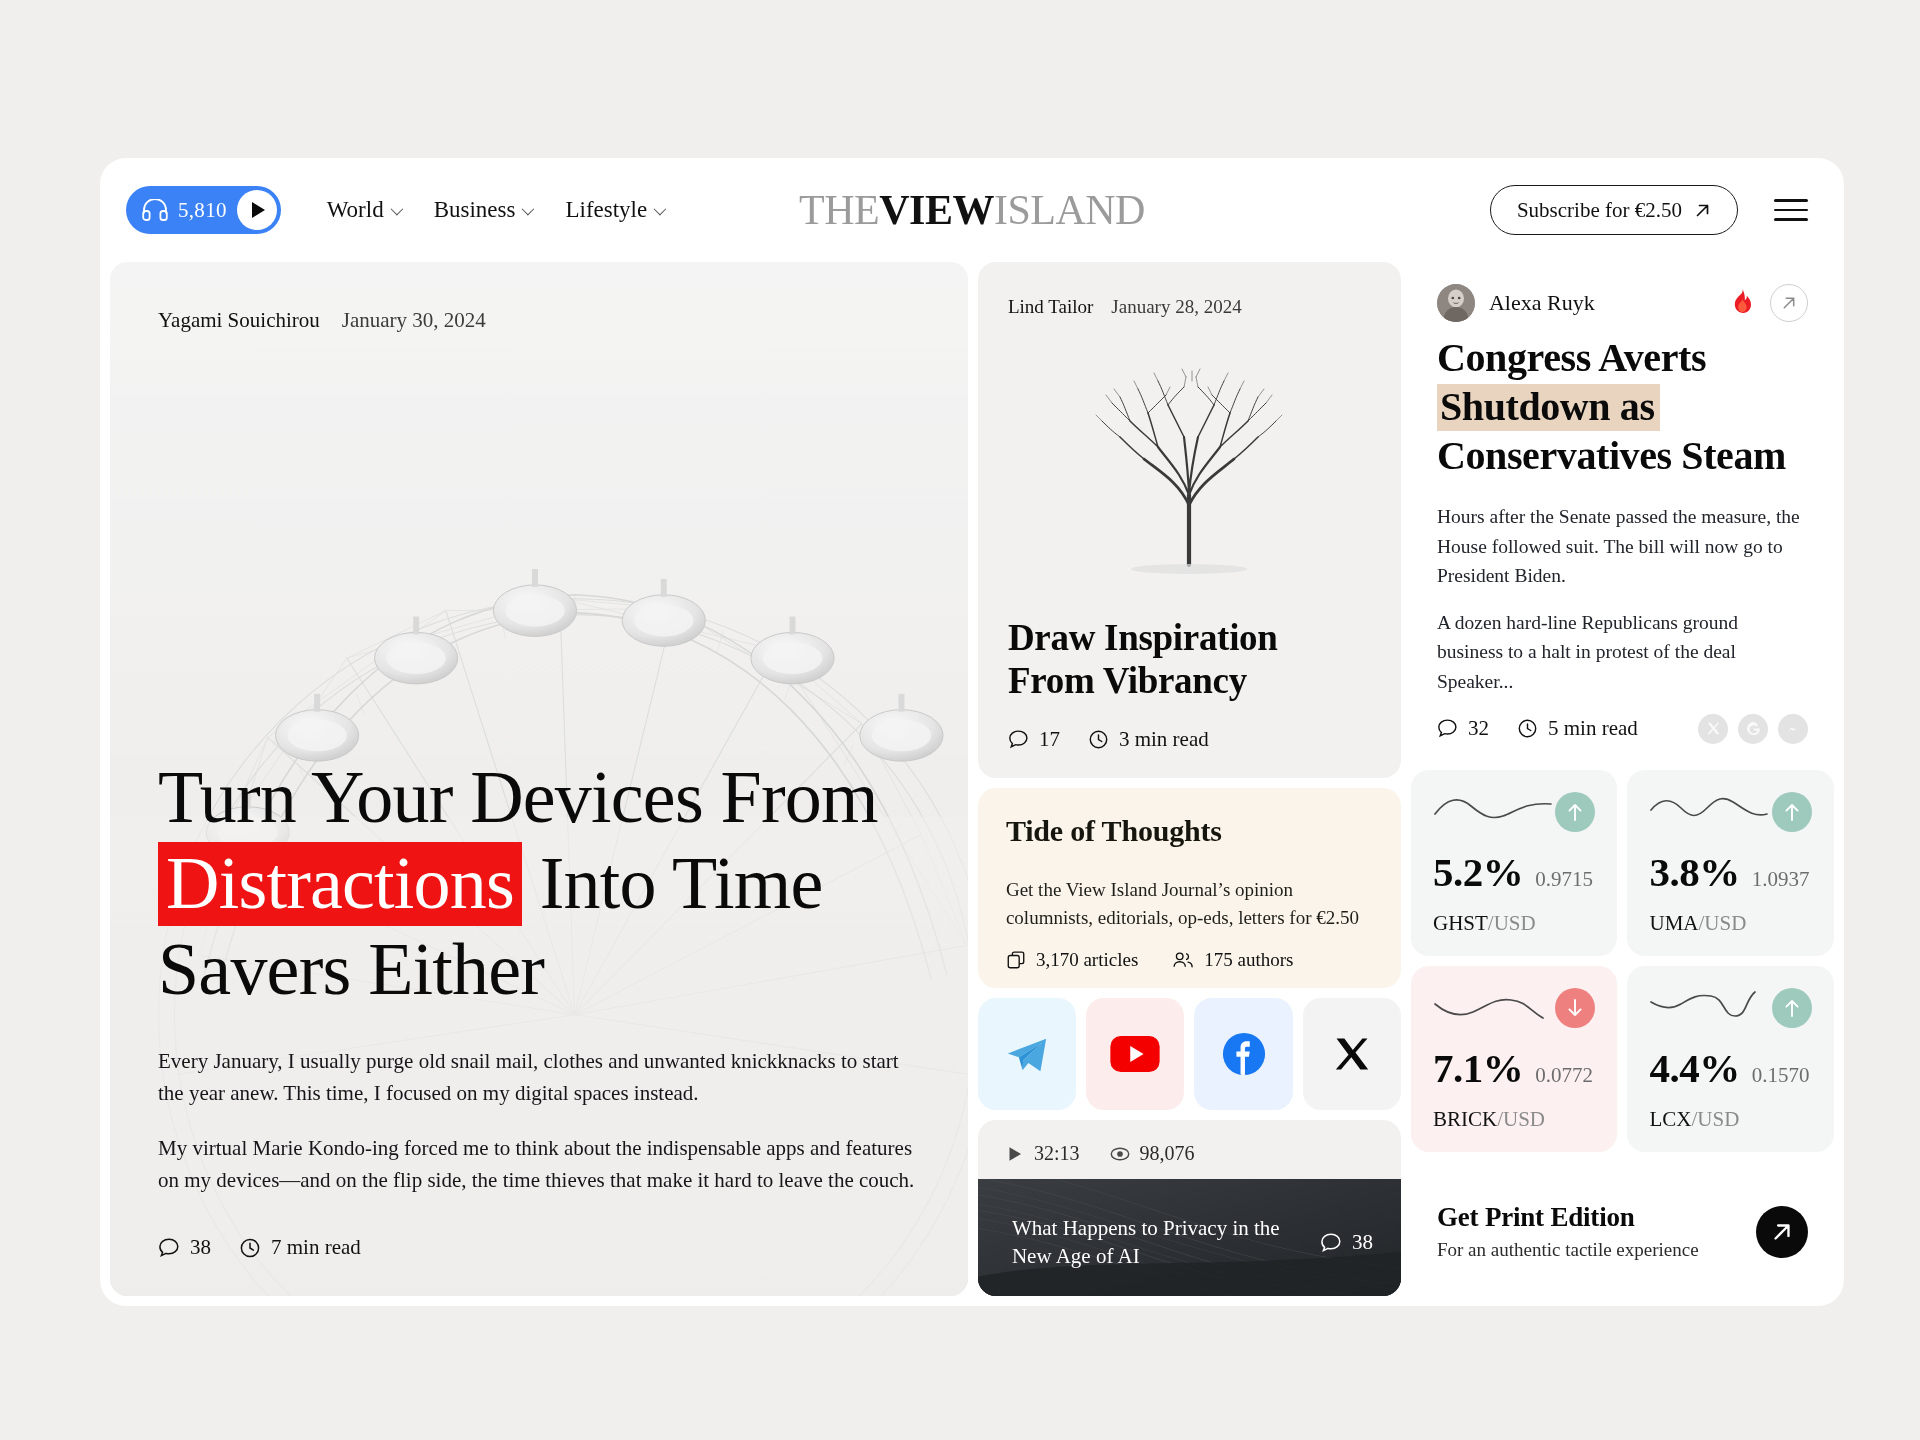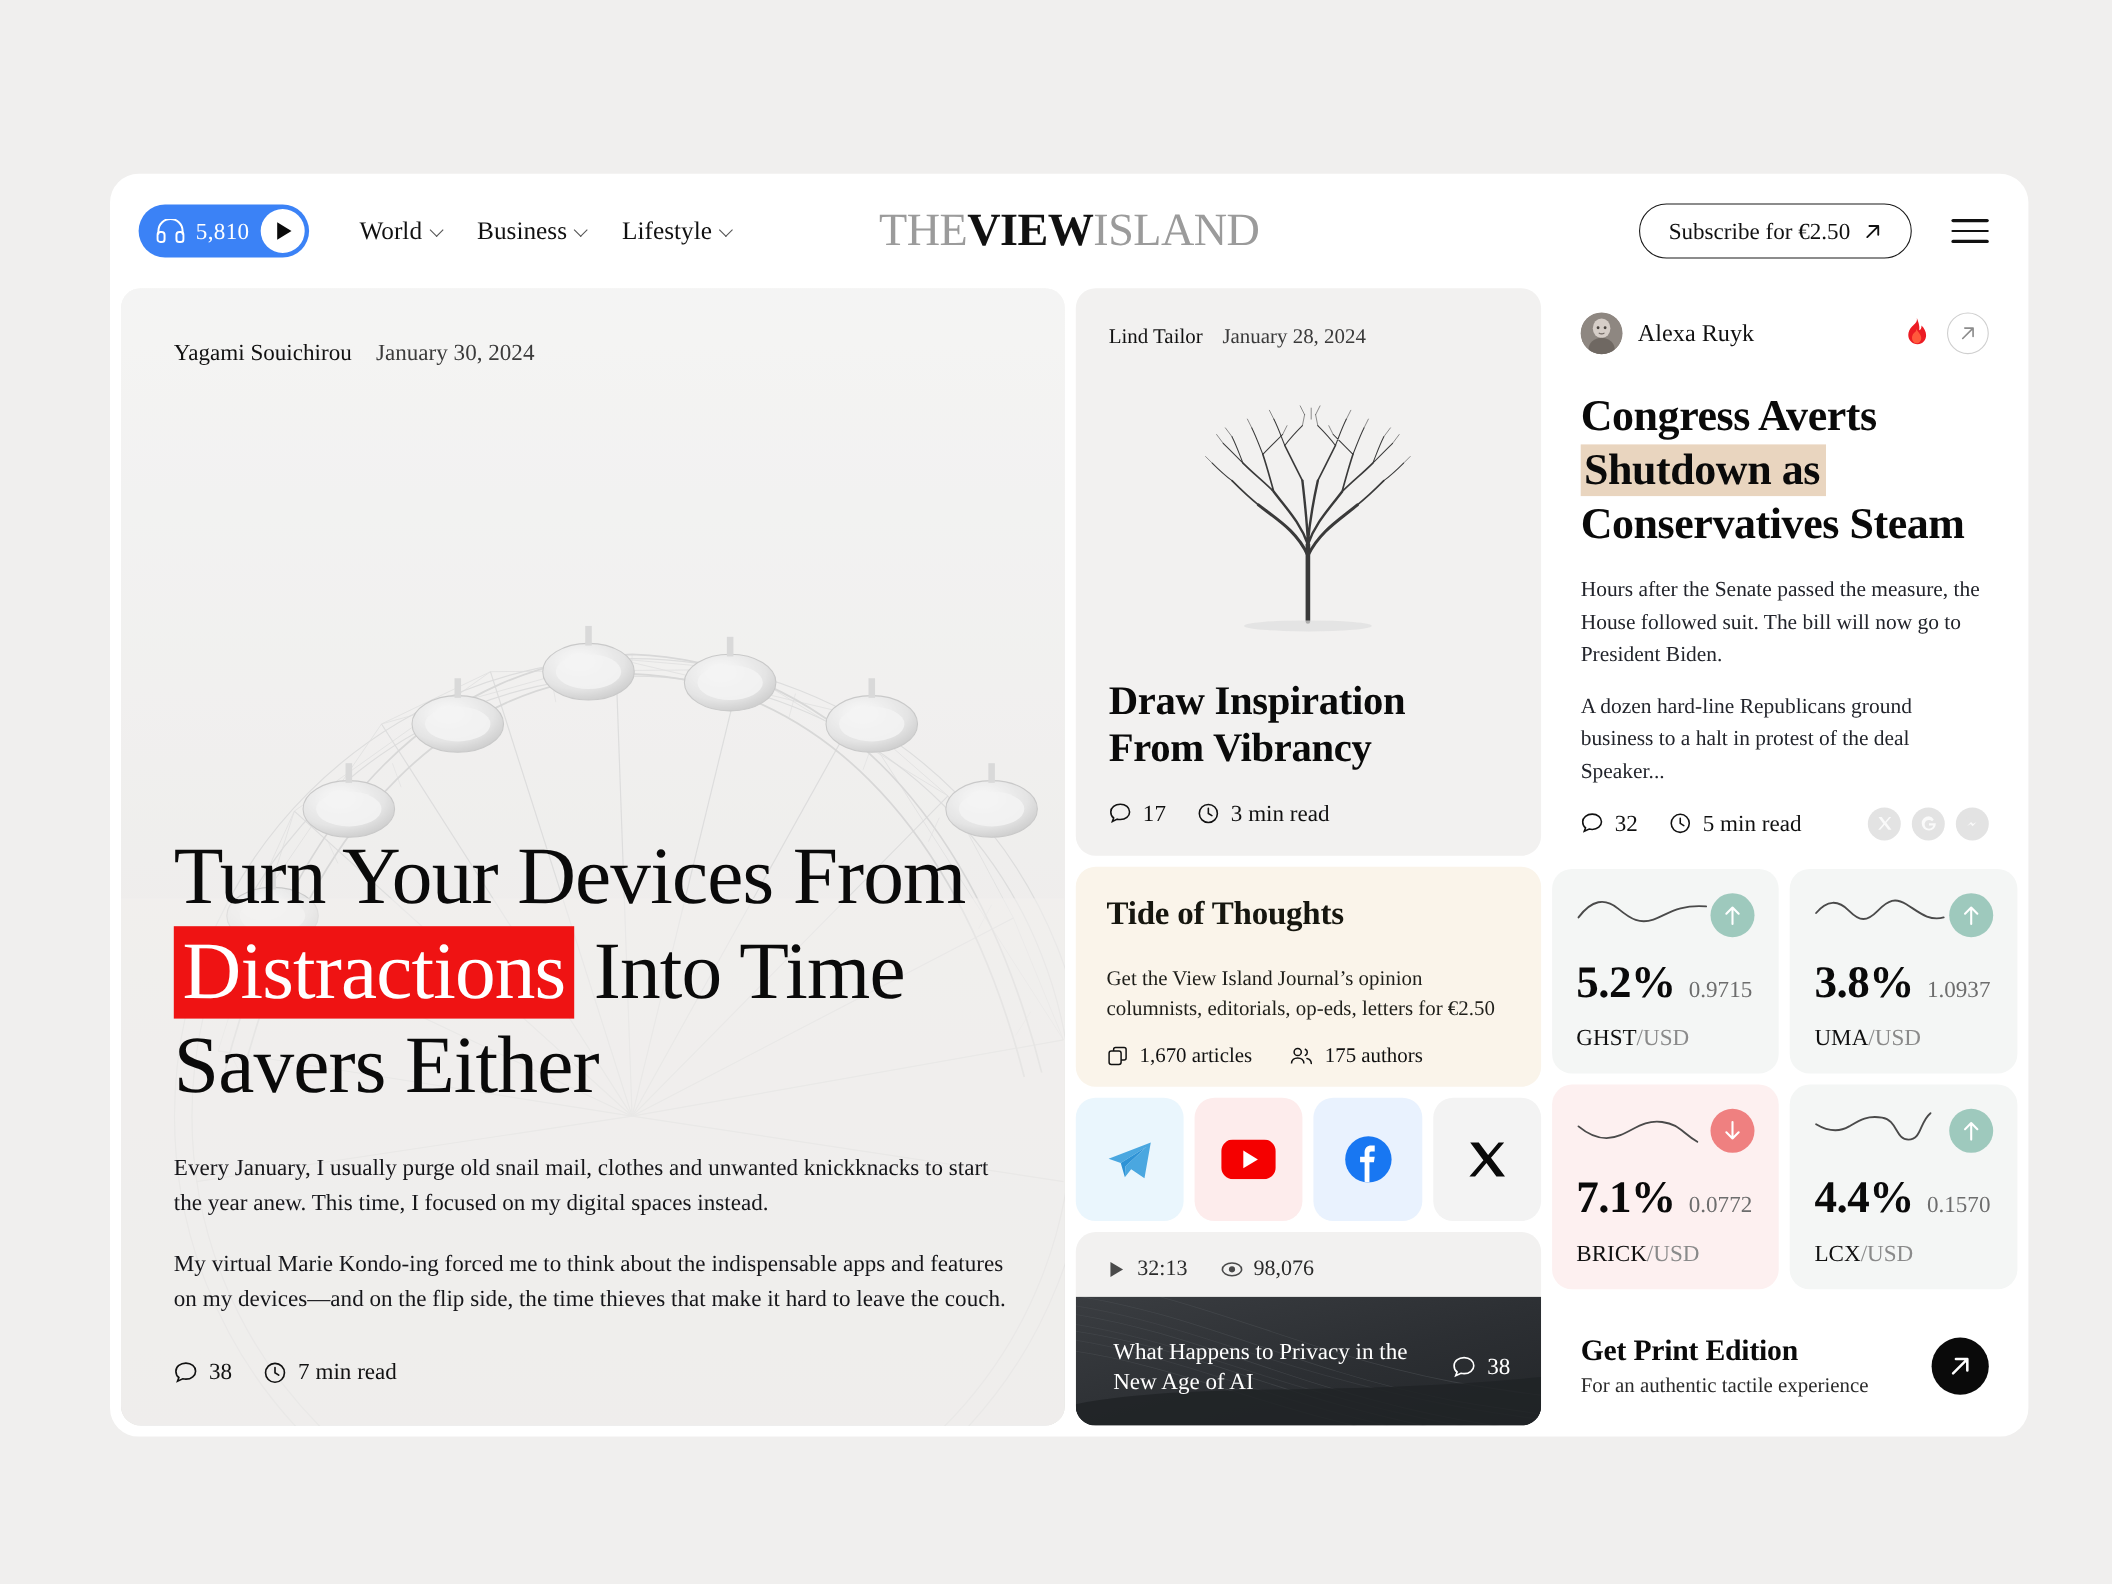--- a/index.html
+++ b/index.html
@@ -160,21 +160,21 @@
     display:flex; align-items:center; justify-content:space-between;
     padding: 0 28px 26px 34px;
     margin-top: 15px;
   }
   .vid-caption h4 { color:#fff; font-size: 21px; line-height:1.3; font-weight:400; }
   .vid-comments { display:flex; align-items:center; gap: 10px; color:#fff; font-size:21px; }
 
   
   .col-right { width: 428px; display:flex; flex-direction:column; gap: 10px; }
   .card-news { background:#fff; padding: 22px 26px 10px 26px; }
-  .news-head { display:flex; align-items:center; gap: 14px; margin-bottom: 32px; }
+  .news-head { display:flex; align-items:center; gap: 14px; margin-bottom: 12px; }
   .avatar {
     width: 38px; height: 38px; border-radius: 50%;
     background: radial-gradient(circle at 50% 38%, #cfc8c2 0%, #9a918a 55%, #6f6862 100%);
     overflow:hidden; flex:0 0 auto;
   }
   .news-author { font-size: 22px; color:#111; }
   .news-head-right { margin-left:auto; display:flex; align-items:center; gap: 16px; }
   .fire { font-size: 24px; line-height: 1; }
   .circ-arrow {
     width: 38px; height: 38px; border-radius:50%;
@@ -448,21 +448,21 @@
         <p class="tide-sub">
           <span>Get the View Island Journal’s opinion</span><br>
           <span>columnists, editorials, op-eds, letters for €2.50</span>
         </p>
         <div class="tide-meta">
           <div class="meta">
             <svg class="ic" width="20" height="20" viewBox="0 0 22 22">
               <rect x="2.5" y="6" width="12" height="13.5" rx="2.2" fill="none" stroke="#111" stroke-width="1.5"></rect>
               <path d="M7 6V4.4A2 2 0 019 2.4h8.5A2 2 0 0119.5 4.4V13a2 2 0 01-2 2h-3" fill="none" stroke="#111" stroke-width="1.5"></path>
             </svg>
-            <span>1,670 articles</span>
+            <span>3,170 articles</span>
           </div>
           <div class="meta">
             <svg class="ic" width="22" height="20" viewBox="0 0 24 22">
               <circle cx="8.4" cy="7" r="3.6" fill="none" stroke="#111" stroke-width="1.5"></circle>
               <path d="M2.2 18.5c0-3.5 2.8-5.6 6.2-5.6s6.2 2.1 6.2 5.6" fill="none" stroke="#111" stroke-width="1.5"></path>
               <path d="M16 4.2a3.4 3.4 0 010 6.2M17.6 13.4c2.6.5 4.4 2.4 4.4 5.1" fill="none" stroke="#111" stroke-width="1.5" stroke-linecap="round"></path>
             </svg>
             <span>175 authors</span>
           </div>
         </div>

